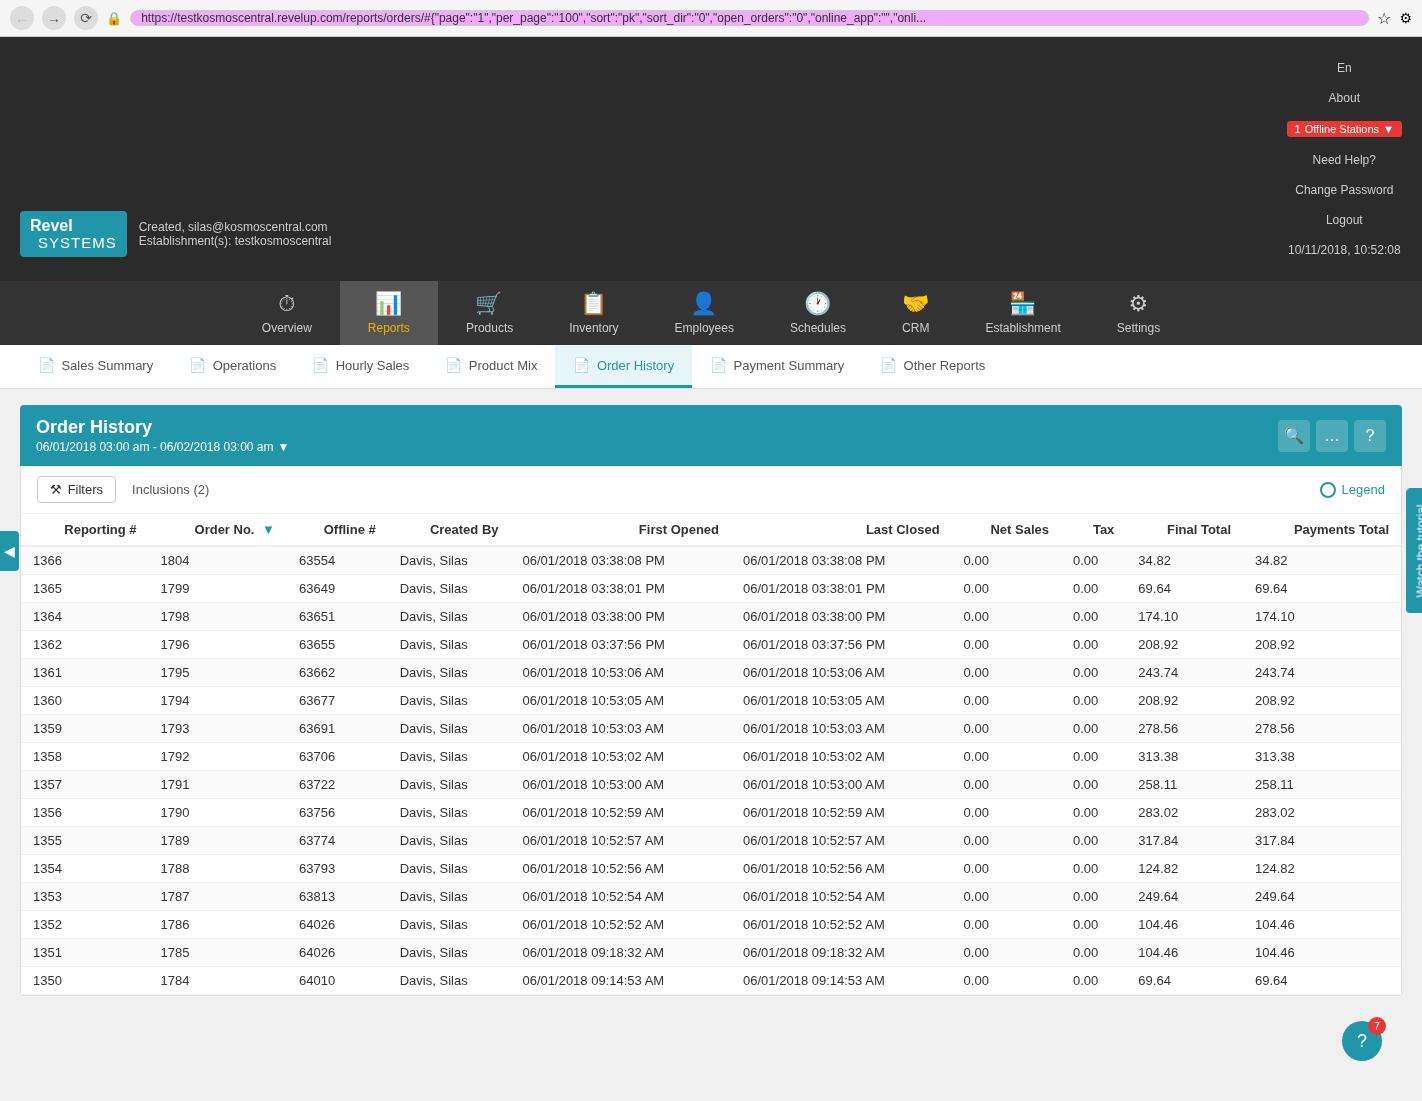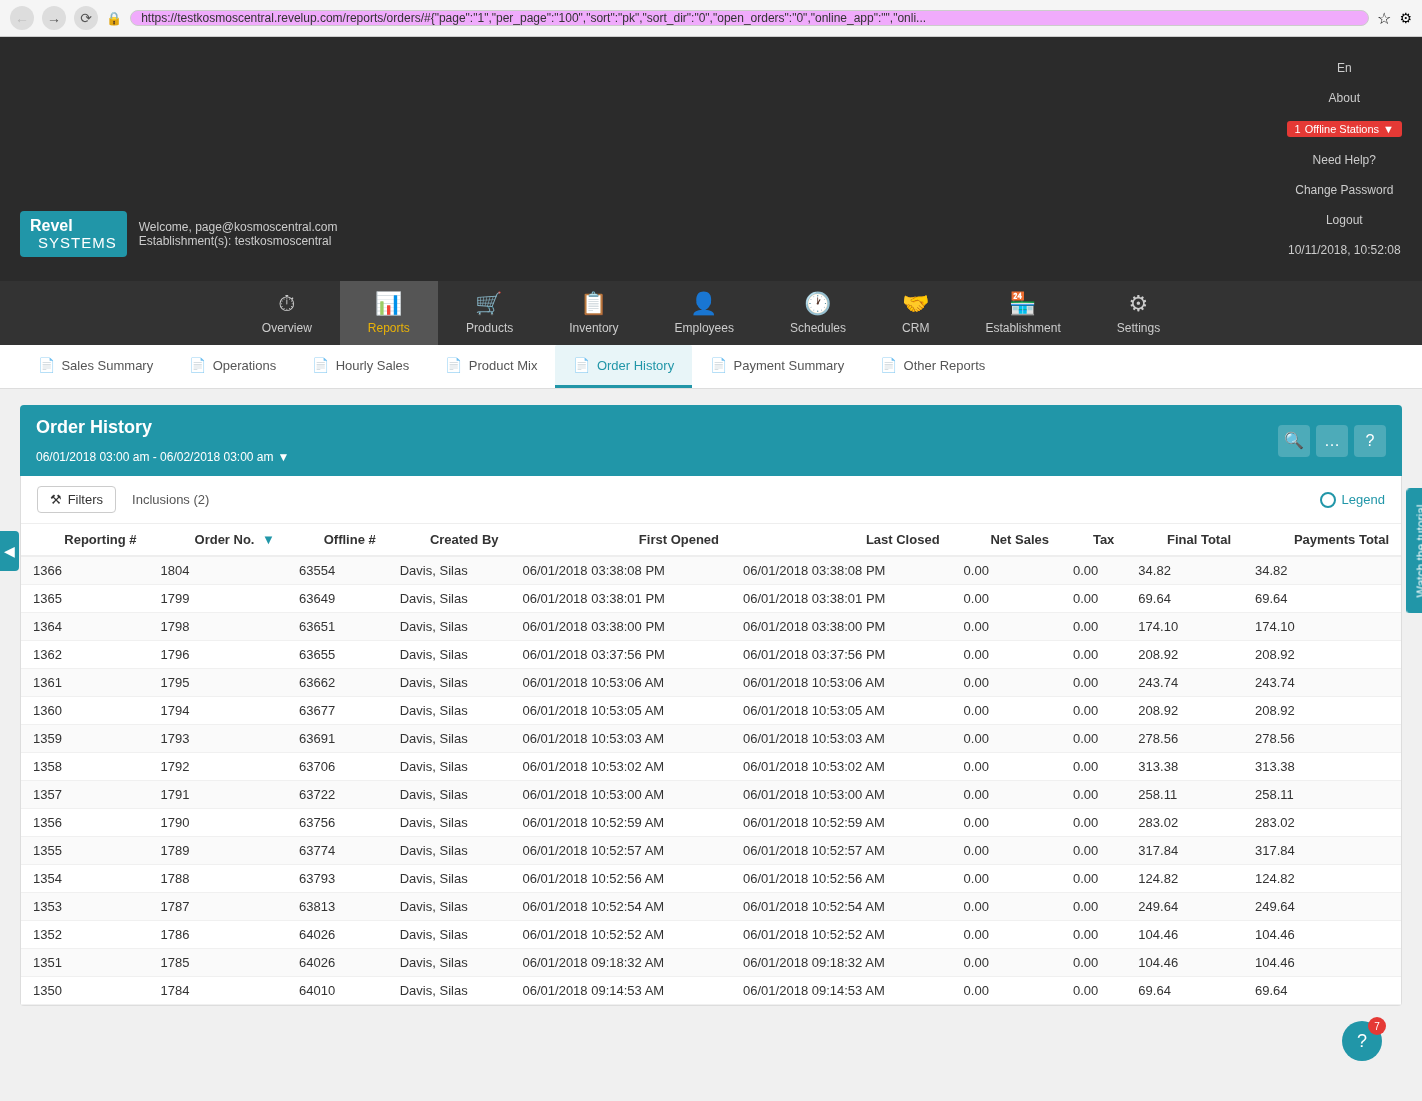--- a/index.html
+++ b/index.html
@@ -103,21 +103,21 @@
     
     .oh-header {
       background: #2196a8;
       padding: 12px 16px;
       border-radius: 4px 4px 0 0;
       display: flex;
       align-items: center;
       justify-content: space-between;
     }
     .oh-title { color: white; font-size: 18px; font-weight: bold; }
-    .oh-date-range { color: white; font-size: 12px; display: flex; align-items: center; gap: 4px; margin-top: 12px; }
+    .oh-date-range { color: white; font-size: 12px; display: flex; align-items: center; gap: 4px; margin-top: 2px; }
     .oh-header-actions { display: flex; gap: 6px; }
     .oh-btn {
       width: 32px; height: 32px; border-radius: 4px; border: none;
       background: rgba(255,255,255,0.2); color: white; cursor: pointer;
       font-size: 16px; display: flex; align-items: center; justify-content: center;
     }
 
     
     .table-area {
       background: white;
@@ -201,21 +201,21 @@
 </div>
 
 <div class="app-header">
   <div class="logo-area">
     <div class="logo-box">
       <div>Revel</div>
       <div class="sub">SYSTEMS</div>
     </div>
     <div>
       <div class="welcome-text">
-        <span>Welcome, page@kosmoscentral.com</span>
+        <span>Created, silas@kosmoscentral.com</span>
       </div>
       <div class="welcome-text">
         <span>Establishment(s): testkosmoscentral</span>
       </div>
     </div>
   </div>
   <div class="header-right">
     <span class="header-link">En</span>
     <span class="header-link">About</span>
     <div class="offline-badge">

